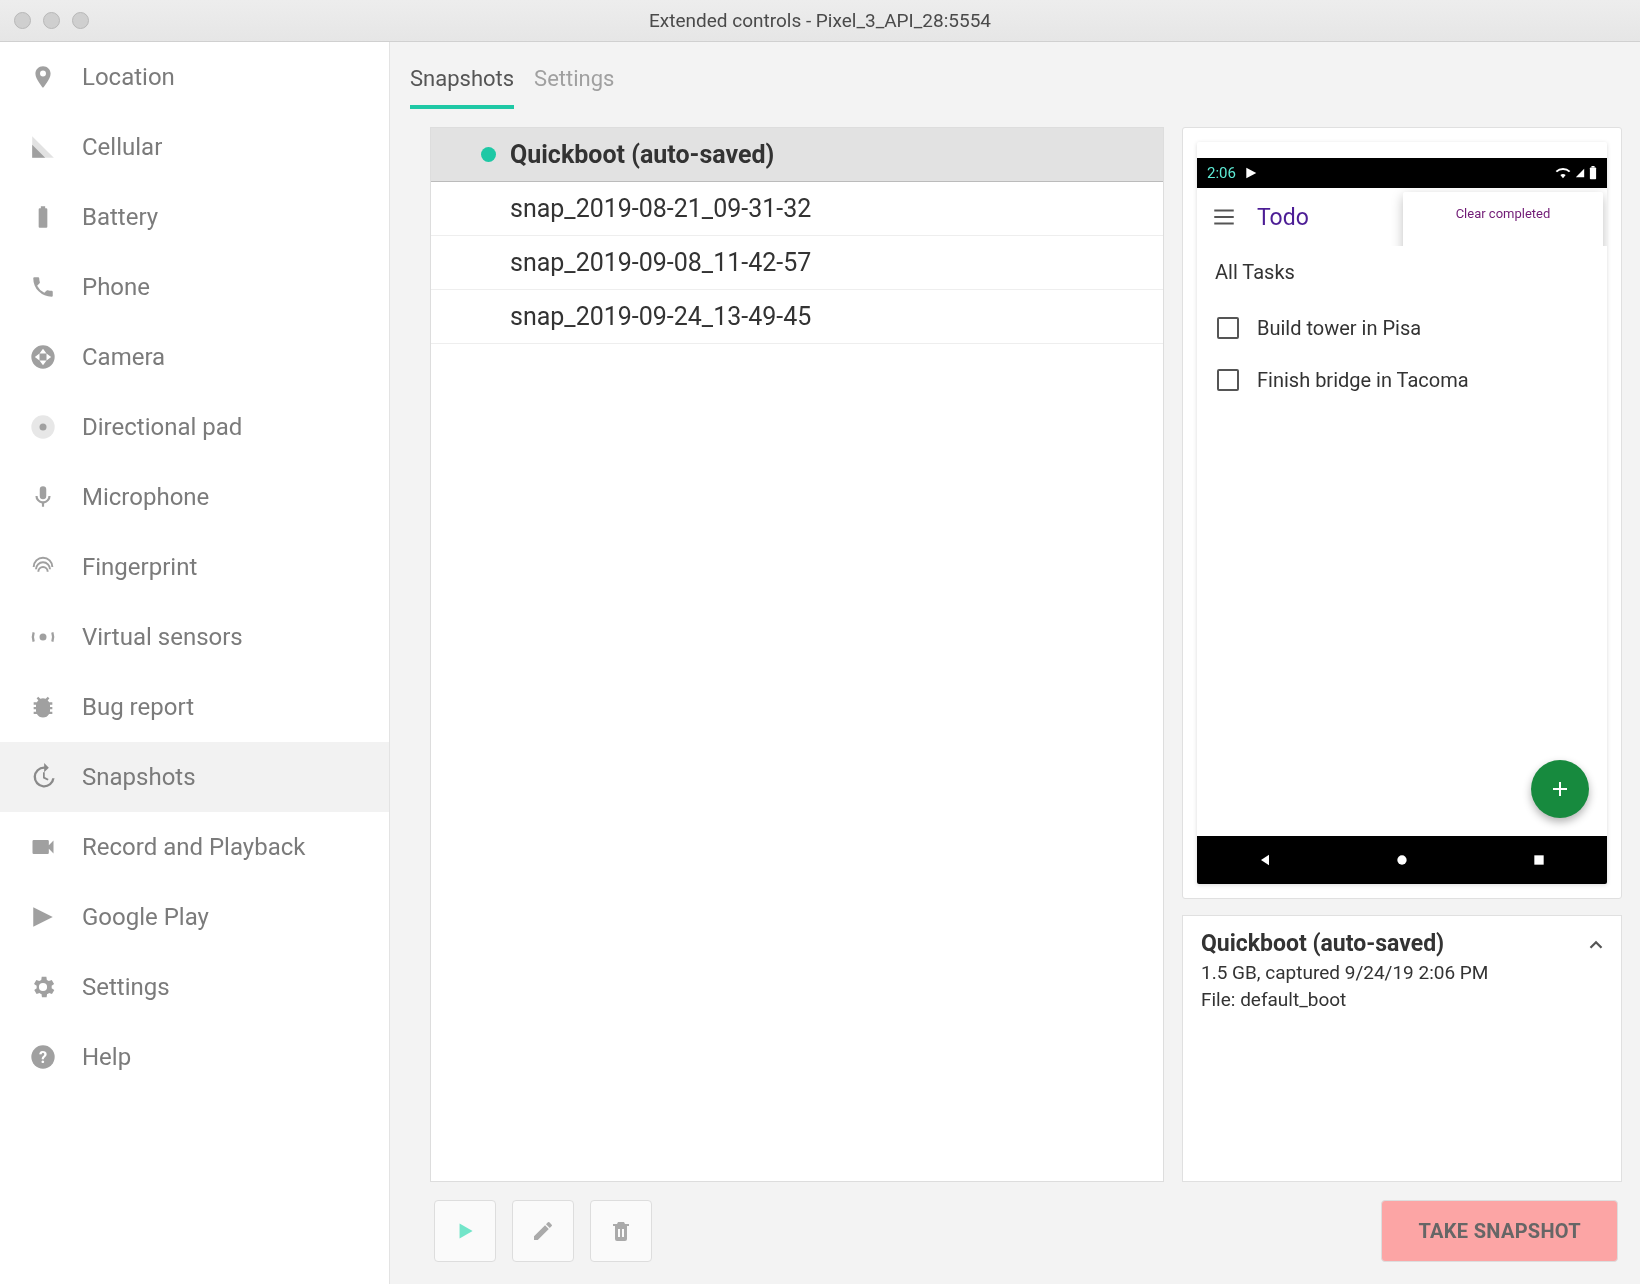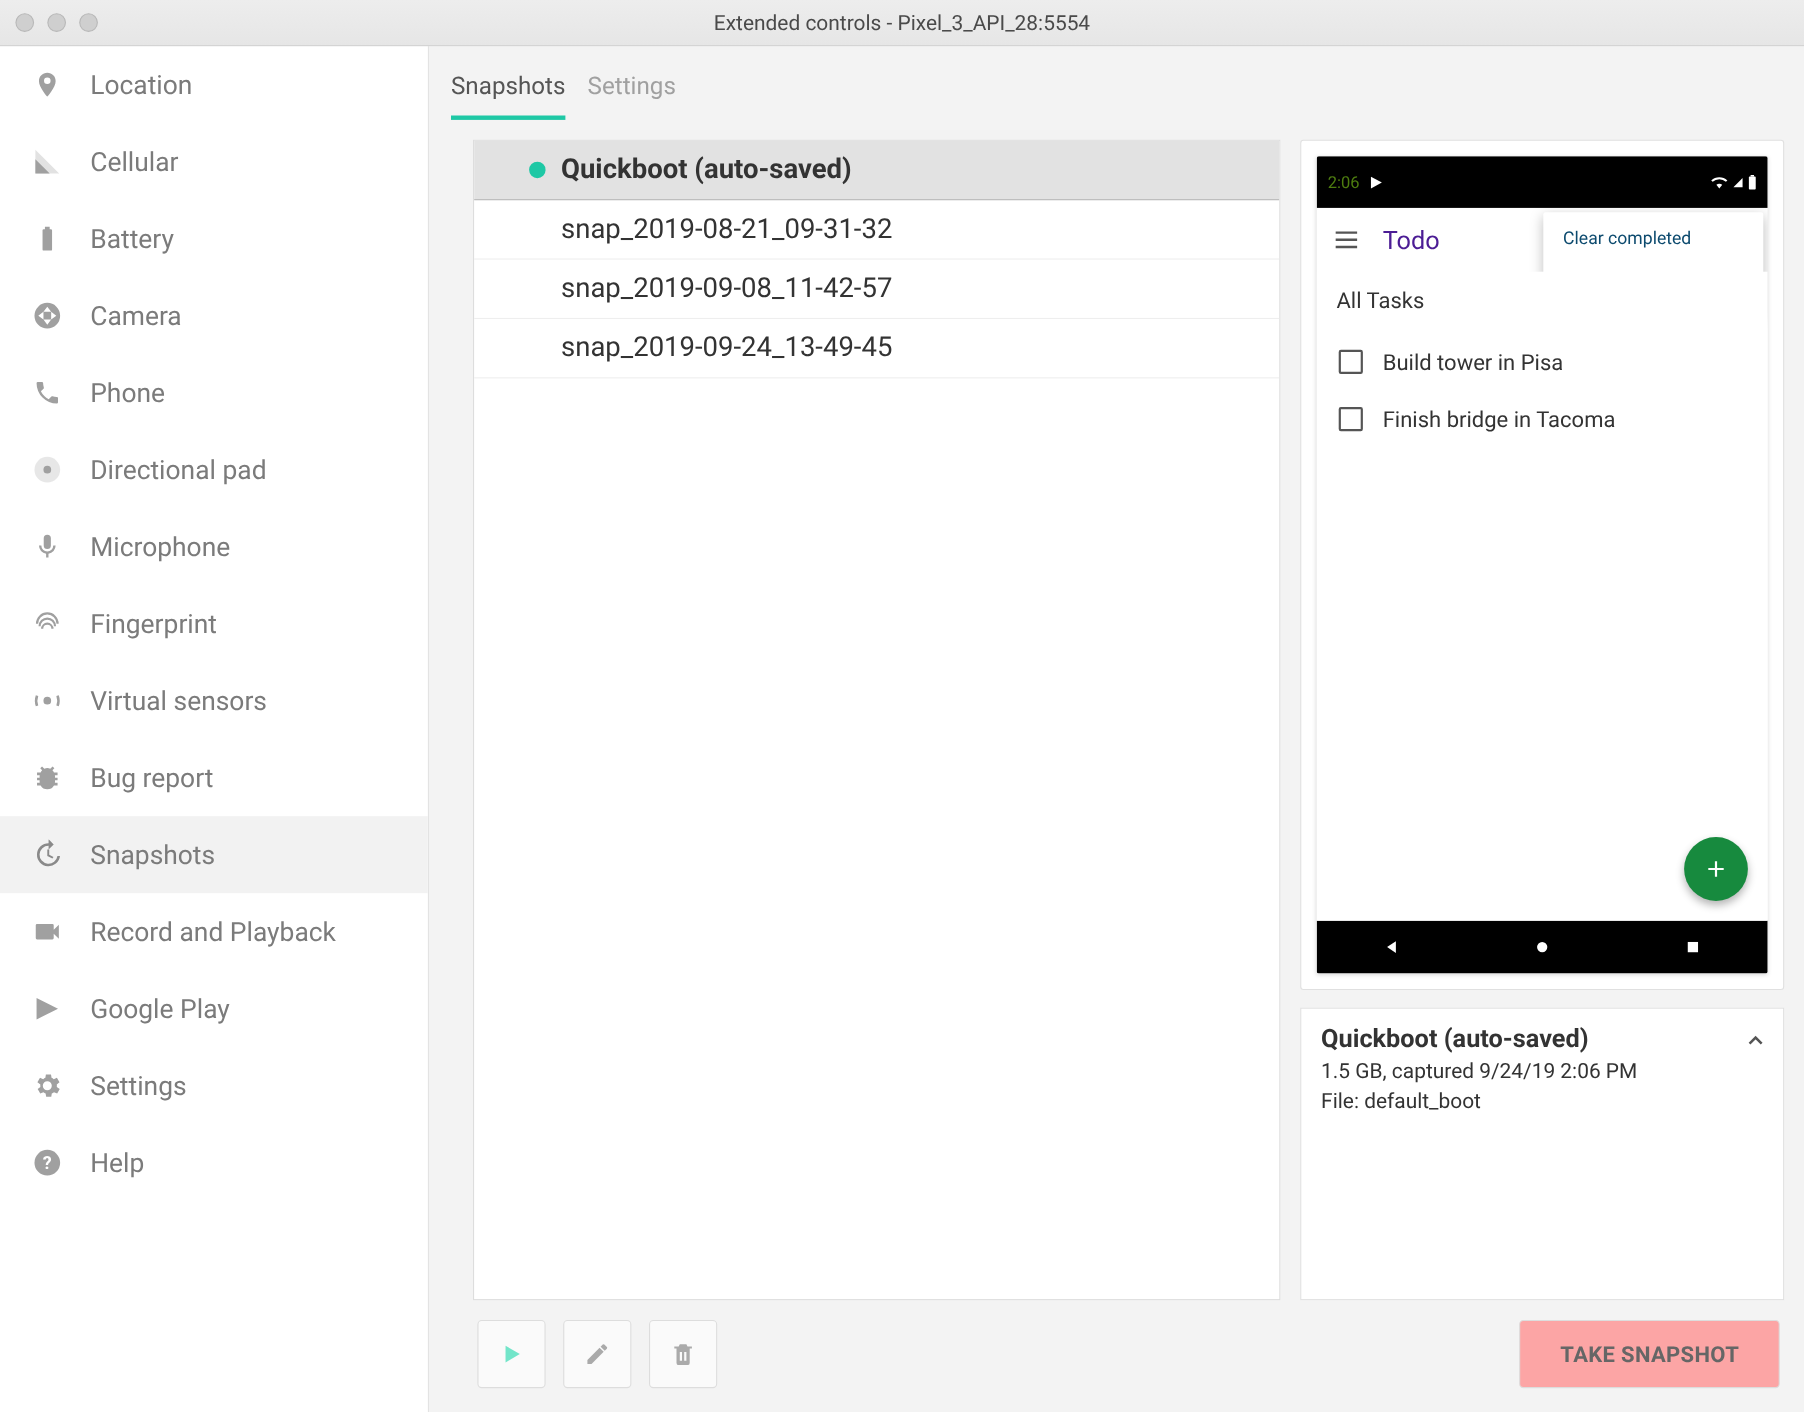--- a/index.html
+++ b/index.html
@@ -22,28 +22,28 @@
   .tab.active { color: #555; border-bottom: 4px solid #1ec8a5; }
   .content { flex: 1; display: flex; gap: 18px; padding: 18px 18px 0 40px; min-height: 0; }
   .snap-list { flex: 1; background: #fff; border: 1px solid #ddd; display: flex; flex-direction: column; overflow: hidden; }
   .snap-row { display: flex; align-items: center; gap: 14px; padding: 12px 20px 12px 50px; font-size: 25px; color: #333; border-bottom: 1px solid #eee; cursor: pointer; }
   .snap-row.header { background: #e2e2e2; font-weight: 700; border-bottom: 1px solid #bbb; }
   .dot-ind { width: 15px; height: 15px; border-radius: 50%; background: #1ec8a5; }
   .snap-row .name { flex: 1; }
   .right-col { width: 440px; display: flex; flex-direction: column; min-height: 0; }
   .preview { background: #fff; border: 1px solid #e0e0e0; border-radius: 3px; padding: 14px; }
   .phone { width: 100%; background: #fff; border-radius: 2px; overflow: hidden; box-shadow: 0 1px 4px rgba(0,0,0,0.15); }
-  .statusbar { height: 47px; background: #000; color: #4d7c0f; display: flex; align-items: center; justify-content: space-between; padding: 0 10px; font-size: 15px; }
+  .statusbar { height: 30px; background: #000; color: #5eead4; display: flex; align-items: center; justify-content: space-between; padding: 0 10px; font-size: 15px; margin-top: 16px; }
   .status-left { display: flex; align-items: center; gap: 8px; }
   .status-right { display: flex; align-items: center; gap: 4px; }
   .appbar { height: 58px; display: flex; align-items: center; padding: 0 14px; position: relative; }
   .hamburger { width: 26px; height: 26px; color: #555; }
   .appbar-title { font-size: 23px; color: #4c1d95; margin-left: 20px; }
   .menu-popup { position: absolute; right: 4px; top: 4px; width: 200px; background: #fff; box-shadow: 0 4px 12px rgba(0,0,0,0.25); border-radius: 2px; }
-  .menu-item { padding: 14px 18px; font-size: 16px; color: #0c4a6e; cursor: pointer; }
+  .menu-item { padding: 14px 18px; font-size: 13px; color: #701a75; cursor: pointer; text-align: center; }
   .screen-body { padding: 4px 14px; height: 590px; position: relative; background: #fff; }
   .section-title { font-size: 20px; color: #333; padding: 10px 4px 18px 4px; }
   .task { display: flex; align-items: center; gap: 18px; padding: 14px 6px; }
   .task-check { width: 22px; height: 22px; border: 2px solid #555; border-radius: 2px; }
   .task-label { font-size: 20px; color: #333; }
   .fab { position: absolute; right: 18px; bottom: 18px; width: 58px; height: 58px; border-radius: 50%; background: #178a3e; color: #fff; display: flex; align-items: center; justify-content: center; font-size: 30px; box-shadow: 0 4px 8px rgba(0,0,0,0.3); cursor: pointer; }
   .navbar { height: 48px; background: #000; display: flex; align-items: center; justify-content: space-around; color: #fff; }
   .detail-card { margin-top: 16px; background: #fff; border: 1px solid #e0e0e0; padding: 14px 18px 40px 18px; position: relative; flex: 1; }
   .detail-title { font-size: 23px; font-weight: 700; color: #333; }
   .detail-line { font-size: 19px; color: #333; margin-top: 4px; }
@@ -91,33 +91,33 @@
       <div class="side-item">
         <span class="icon">
             <svg width="26" height="26" viewBox="0 0 24 24" fill="currentColor">
               <path d="M15 4h-1V2h-4v2H9a1 1 0 0 0-1 1v16a1 1 0 0 0 1 1h6a1 1 0 0 0 1-1V5a1 1 0 0 0-1-1z"></path>
             </svg>
           </span>
         <span class="label">Battery</span>
       </div>
       <div class="side-item">
         <span class="icon">
+            <svg width="26" height="26" viewBox="0 0 24 24" fill="currentColor">
+              <path d="M6.6 10.8a15 15 0 0 0 6.6 6.6l2.2-2.2a1 1 0 0 1 1-.25 11 11 0 0 0 3.6.6 1 1 0 0 1 1 1V20a1 1 0 0 1-1 1A17 17 0 0 1 3 4a1 1 0 0 1 1-1h3.5a1 1 0 0 1 1 1 11 11 0 0 0 .6 3.6 1 1 0 0 1-.25 1l-2.25 2.2z"></path>
+            </svg>
+          </span>
+        <span class="label">Phone</span>
+      </div>
+      <div class="side-item">
+        <span class="icon">
             <svg width="28" height="28" viewBox="0 0 24 24" fill="currentColor">
               <path d="M12 2a10 10 0 1 0 0 20 10 10 0 0 0 0-20zm0 3l3 4h-6l3-4zm-7 7l4-3v6l-4-3zm14 0l-4 3V9l4 3zm-7 7l-3-4h6l-3 4z"></path>
             </svg>
           </span>
         <span class="label">Camera</span>
-      </div>
-      <div class="side-item">
-        <span class="icon">
-            <svg width="26" height="26" viewBox="0 0 24 24" fill="currentColor">
-              <path d="M6.6 10.8a15 15 0 0 0 6.6 6.6l2.2-2.2a1 1 0 0 1 1-.25 11 11 0 0 0 3.6.6 1 1 0 0 1 1 1V20a1 1 0 0 1-1 1A17 17 0 0 1 3 4a1 1 0 0 1 1-1h3.5a1 1 0 0 1 1 1 11 11 0 0 0 .6 3.6 1 1 0 0 1-.25 1l-2.25 2.2z"></path>
-            </svg>
-          </span>
-        <span class="label">Phone</span>
       </div>
       <div class="side-item">
         <span class="icon">
             <svg width="28" height="28" viewBox="0 0 24 24" fill="currentColor">
               <circle cx="12" cy="12" r="10" opacity="0.25"></circle>
               <circle cx="12" cy="12" r="3"></circle>
             </svg>
           </span>
         <span class="label">Directional pad</span>
       </div>

